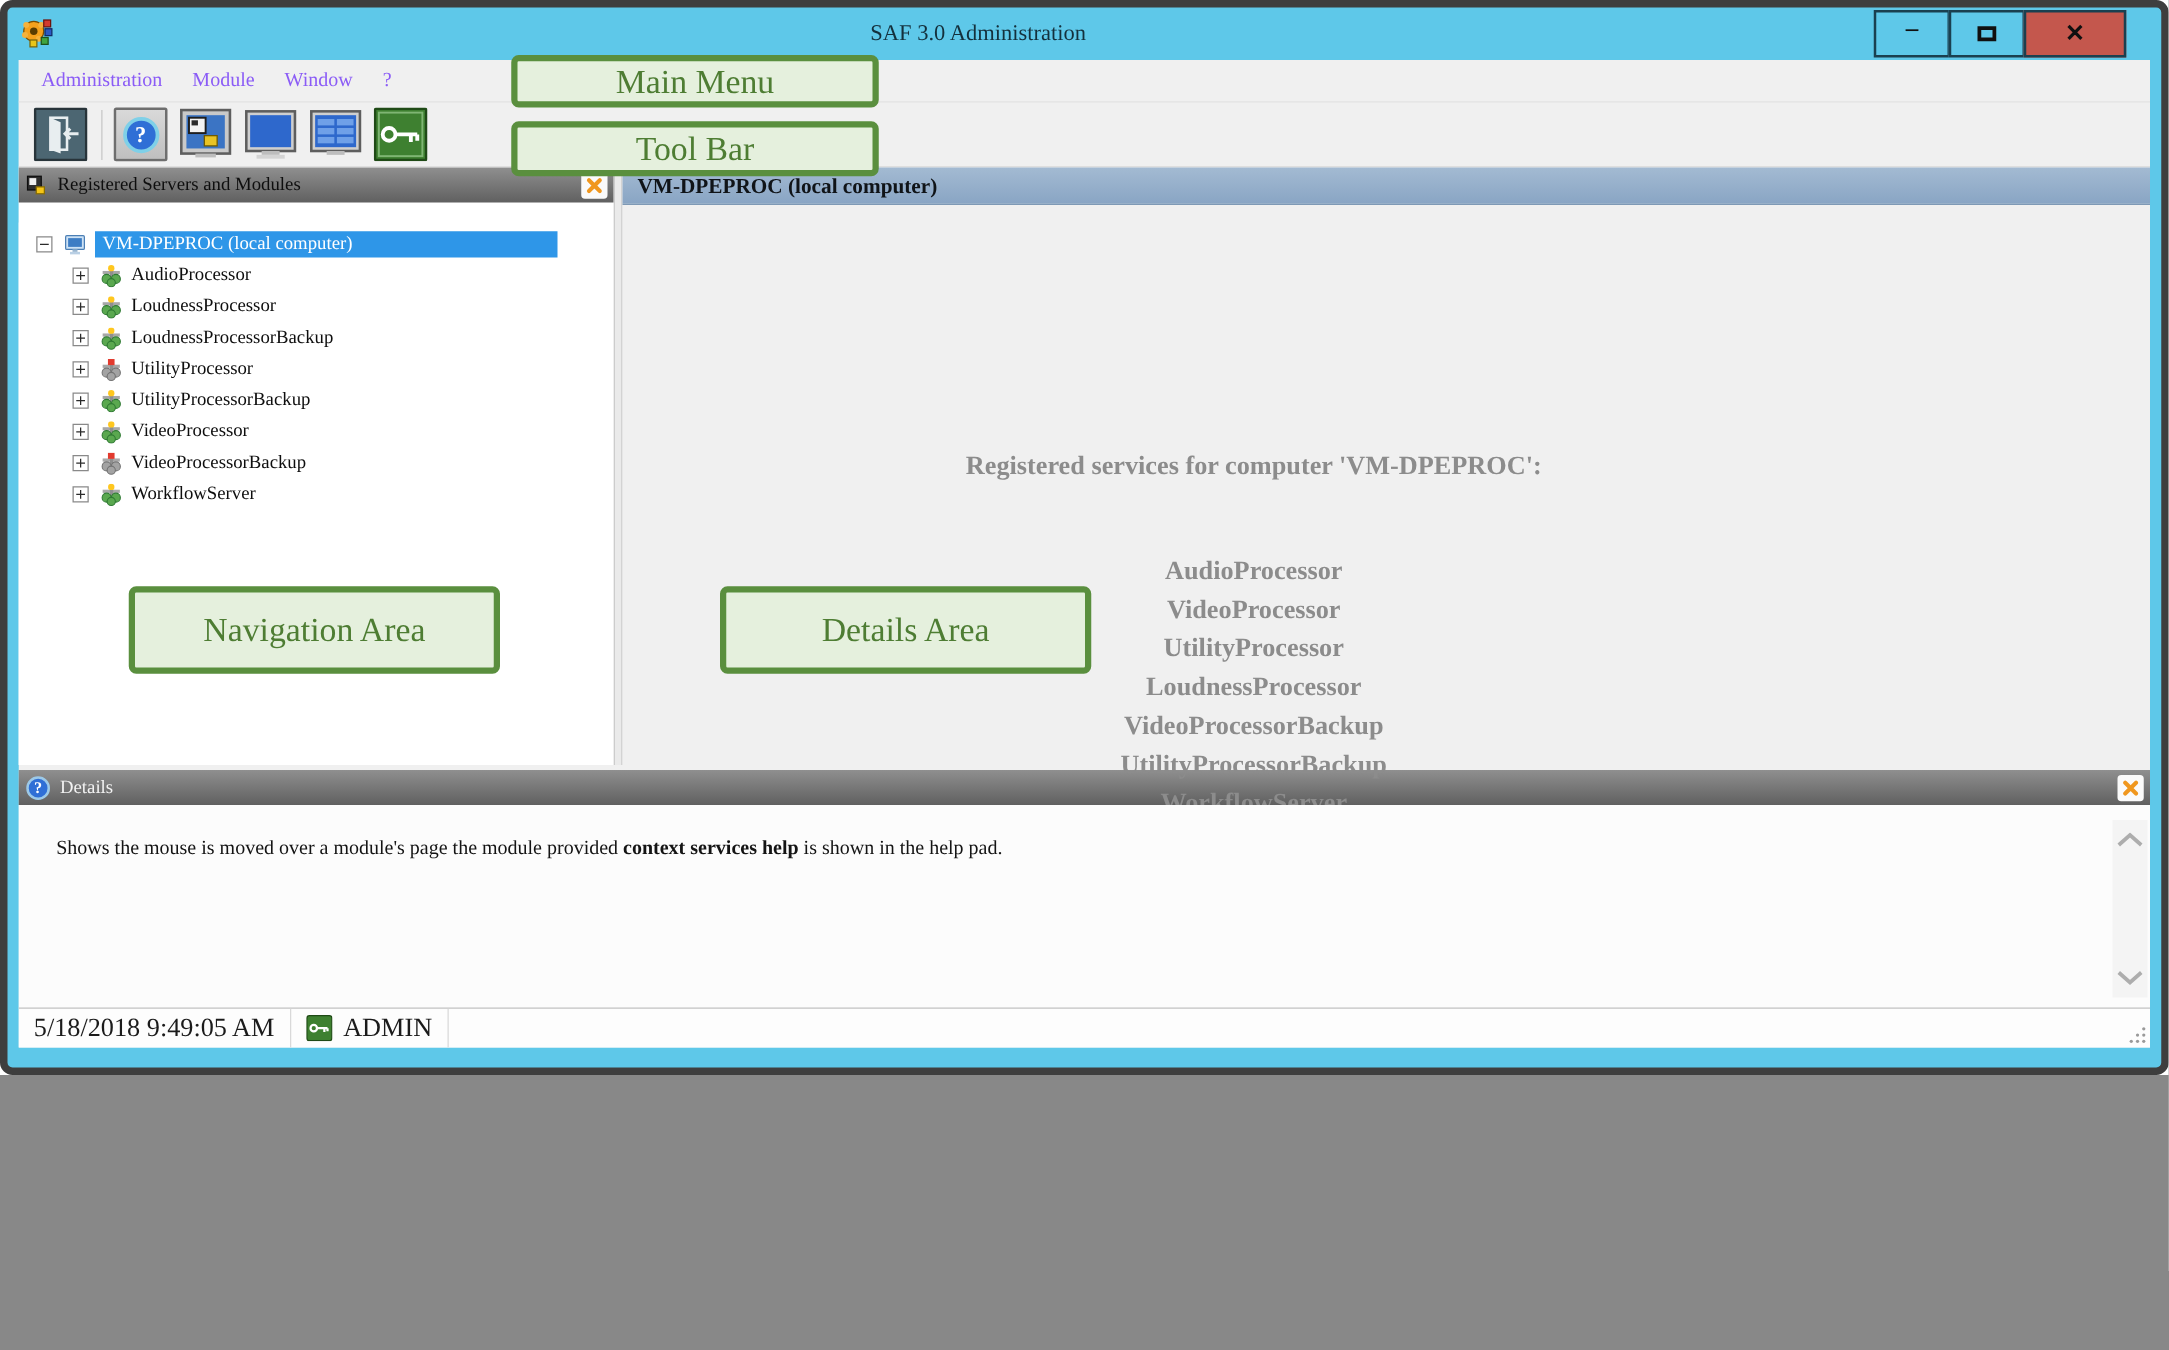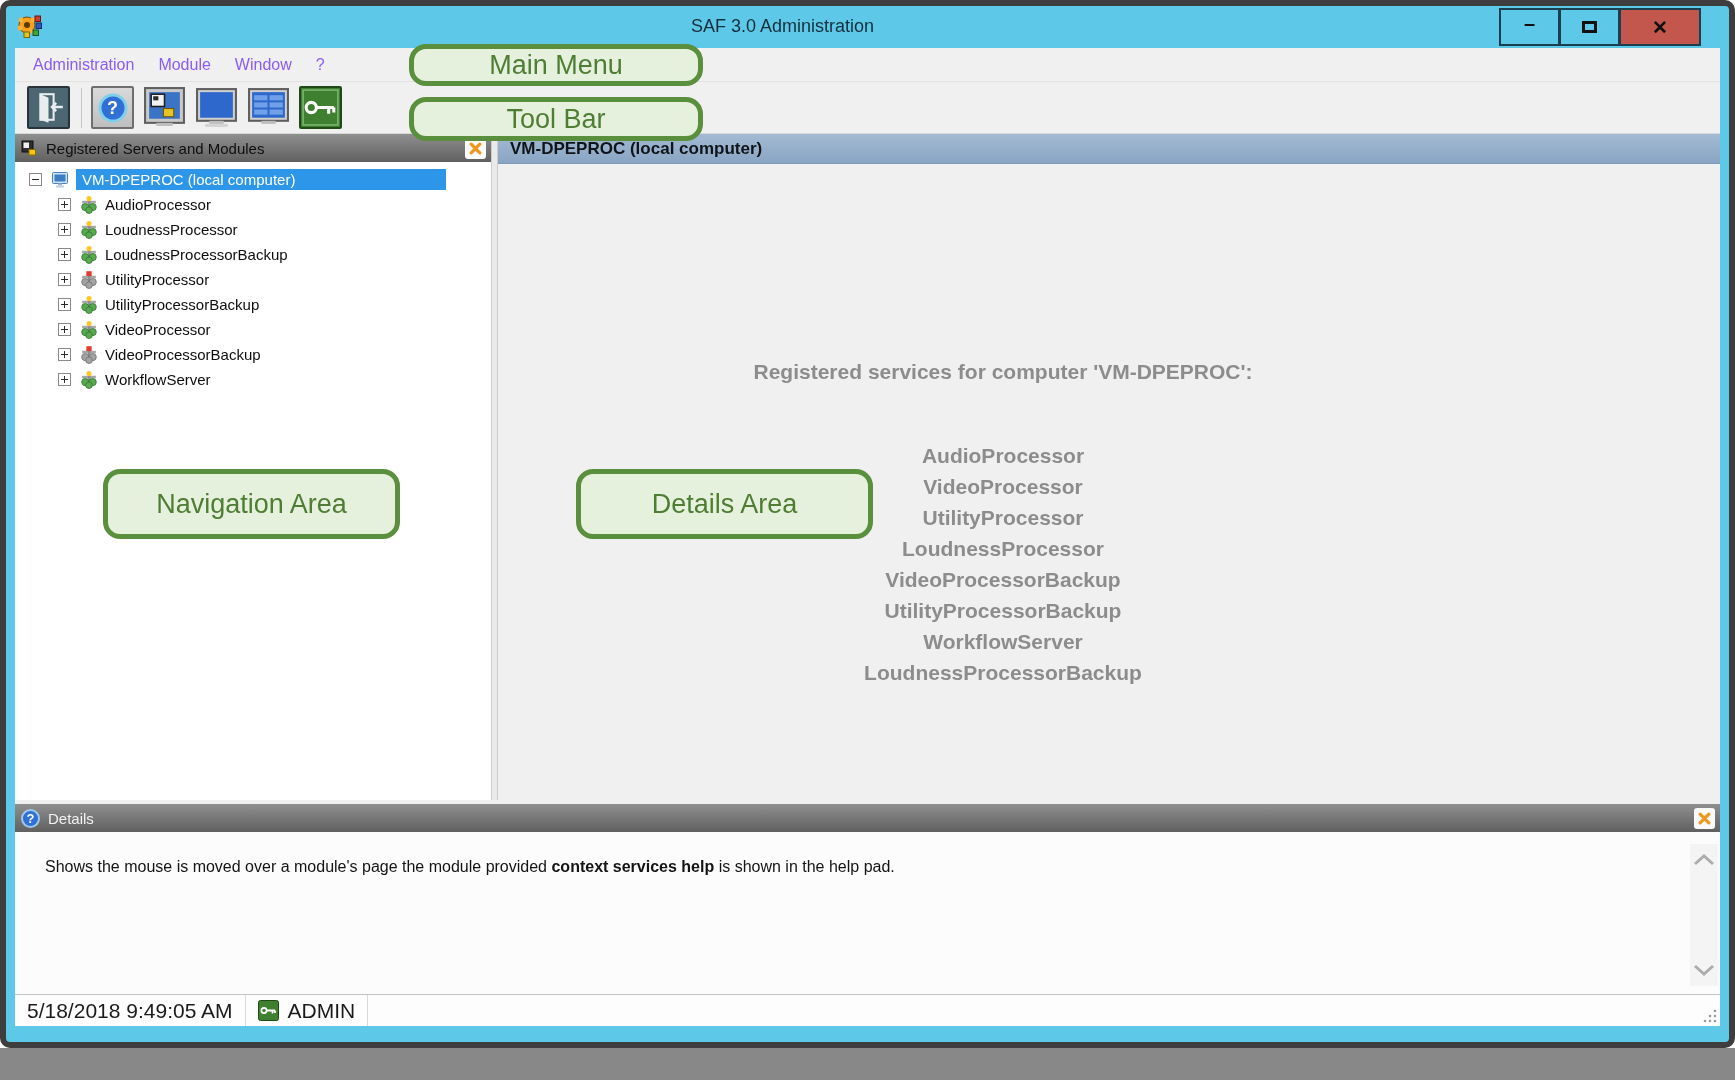--- a/index.html
+++ b/index.html
@@ -1,17 +1,17 @@
 <!DOCTYPE html>
 <html><head>
 <meta charset="utf-8">
 <style>
   * { margin:0; padding:0; box-sizing:border-box; }
   body { background:#888; font-family:"Liberation Sans", sans-serif; }
-  .screen { position:relative; width:1735px; height:1048px; background:#fff; overflow:hidden; font-family:Liberation Sans, sans-serif; }
+  .screen { position:relative; width:1735px; height:860px; background:#fff; overflow:hidden; font-family:Liberation Serif, serif; }
 
   
   .window { position:absolute; inset:0; border:6px solid #3E3E3E; border-radius:10px; background:#5EC8E9; overflow:hidden; }
 
   
   .titlebar { position:relative; height:42px; }
   .app-icon { position:absolute; left:10px; top:7px; width:27px; height:27px; }
   .title { position:absolute; top:10px; left:0; right:170px; text-align:center; font-size:18px; color:#14303C; }
   .win-controls { position:absolute; top:2px; right:28px; display:flex; height:38px; }
   .win-btn { width:60px; border:2px solid #1A4050; border-right-width:1px; display:flex; align-items:center; justify-content:center; color:#101010; cursor:default; }
@@ -30,21 +30,21 @@
   
   .toolbar { height:53px; display:flex; align-items:center; padding-left:12px; background:#F0F0F0; border-top:1px solid #E2E2E2; border-bottom:1px solid #D8D8D8; }
   .tool-btn { width:43px; height:43px; margin-right:9px; position:relative; flex:none; }
   .tool-btn svg { width:100%; height:100%; display:block; }
   .tool-sep { width:1px; height:40px; background:#C6C6C6; margin:0 9px 0 2px; flex:none; }
   .tool-help-bg { position:absolute; inset:0; background:linear-gradient(#D9D9D9,#BFBFBF); border:2px solid #6E6E6E; border-radius:2px; }
   .qcircle { position:absolute; left:50%; top:50%; transform:translate(-50%,-50%); width:29px; height:29px; border-radius:50%; background:#2F6FD6; border:3px solid #7FD0E8; color:#fff; font-weight:bold; font-size:18px; display:flex; align-items:center; justify-content:center; }
 
   
   .main { flex:1; min-height:0; display:flex; }
-  .nav-panel { width:476px; display:flex; flex-direction:column; background:#fff; flex:none; }
+  .nav-panel { width:476px; display:flex; flex-direction:column; background:#fff; flex:none;gap:16px; }
   .panel-header { height:28px; flex:none; background:linear-gradient(#8F8F8F,#606060); display:flex; align-items:center; padding:0 5px 0 6px; font-size:15px; color:#0E0E0E; }
   .panel-header .ph-icon { width:17px; height:17px; margin-right:8px; flex:none; }
   .panel-close { margin-left:auto; width:21px; height:21px; background:#FAFAFA; border-radius:3px; display:flex; align-items:center; justify-content:center; flex:none; }
 
   .tree { flex:1; background:#fff; padding-top:5px; font-size:15px; color:#0E0E0E; overflow:hidden; }
   .tree-row { height:25px; display:flex; align-items:center; padding-left:43px; }
   .tree-row.root { padding-left:14px; }
   .expander { width:13px; height:13px; border:1px solid #898989; background:#fff; position:relative; margin-right:9px; flex:none; }
   .expander::before { content:""; position:absolute; left:2px; right:2px; top:5px; height:1px; background:#2B2B2B; }
   .expander.plus::after { content:""; position:absolute; top:2px; bottom:2px; left:5px; width:1px; background:#2B2B2B; }
@@ -76,21 +76,21 @@
   .chev svg { display:block; }
 
   
   .statusbar { height:32px; flex:none; background:#FDFDFD; border-top:1px solid #C2C2C2; display:flex; align-items:stretch; font-size:21px; color:#1B1B1B; position:relative; }
   .status-seg { display:flex; align-items:center; padding:0 12px; border-right:1px solid #D9D9D9; }
   .status-seg .key-mini { width:21px; height:21px; margin-right:9px; }
   .status-fill { flex:1; }
   .grip { position:absolute; right:3px; bottom:3px; width:14px; height:14px; }
 
   
-  .annotation { position:absolute; background:#E5F0DD; border:5px solid #5A8F3E; border-radius:17px; display:flex; align-items:center; justify-content:center; color:#4E7D33; font-size:27px; z-index:50; }
+  .annotation { position:absolute; background:#E5F0DD; border:5px solid #5A8F3E; border-radius:6px; display:flex; align-items:center; justify-content:center; color:#4E7D33; font-size:27px; z-index:50; }
   #ann-main-menu { left:409px; top:44px;  width:294px; height:42px; }
   #ann-tool-bar  { left:409px; top:97px;  width:294px; height:44px; }
   #ann-nav       { left:103px; top:469px; width:297px; height:70px; }
   #ann-details   { left:576px; top:469px; width:297px; height:70px; }
   #ann-help      { left:1107px; top:911px; width:299px; height:73px; }
 </style>
 </head>
 <body>
 
 <div class="screen">

